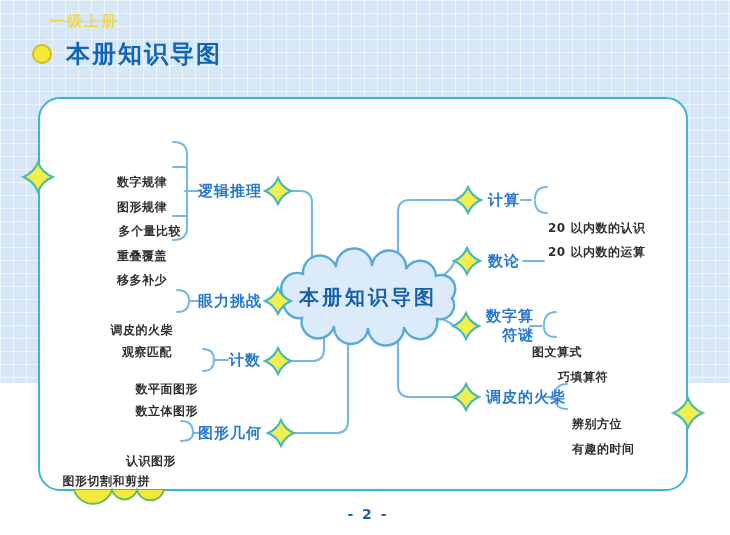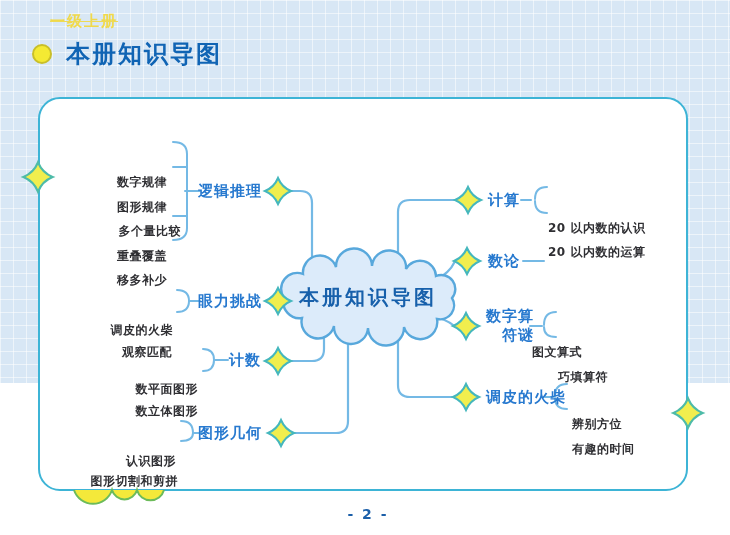--- a/index.html
+++ b/index.html
@@ -151,21 +151,21 @@
   <div class="txt child ra" style="right:563px;top:216px">重叠覆盖</div>
   <div class="txt child ra" style="right:563px;top:240px">移多补少</div>
 
   <div class="txt child ra" style="right:557px;top:290px">调皮的火柴</div>
   <div class="txt child ra" style="right:558px;top:312px">观察匹配</div>
 
   <div class="txt child ra" style="right:532px;top:349px">数平面图形</div>
   <div class="txt child ra" style="right:532px;top:371px">数立体图形</div>
 
   <div class="txt child ra" style="right:554px;top:421px">认识图形</div>
-  <div class="txt child ra" style="right:552px;top:441px">图形切割和剪拼</div>
+  <div class="txt child ra" style="right:580px;top:441px">图形切割和剪拼</div>
 
   <div class="txt branch-label" style="left:488px;top:200px">计算</div>
   <div class="txt branch-label" style="left:488px;top:261px">数论</div>
   <div class="txt branch-label wrap-label" style="left:484px;top:326px">数字算符谜</div>
   <div class="txt branch-label" style="left:486px;top:397px">调皮的火柴</div>
 
   <div class="txt child" style="left:548px;top:188px">20 以内数的认识</div>
   <div class="txt child" style="left:548px;top:212px">20 以内数的运算</div>
 
 

